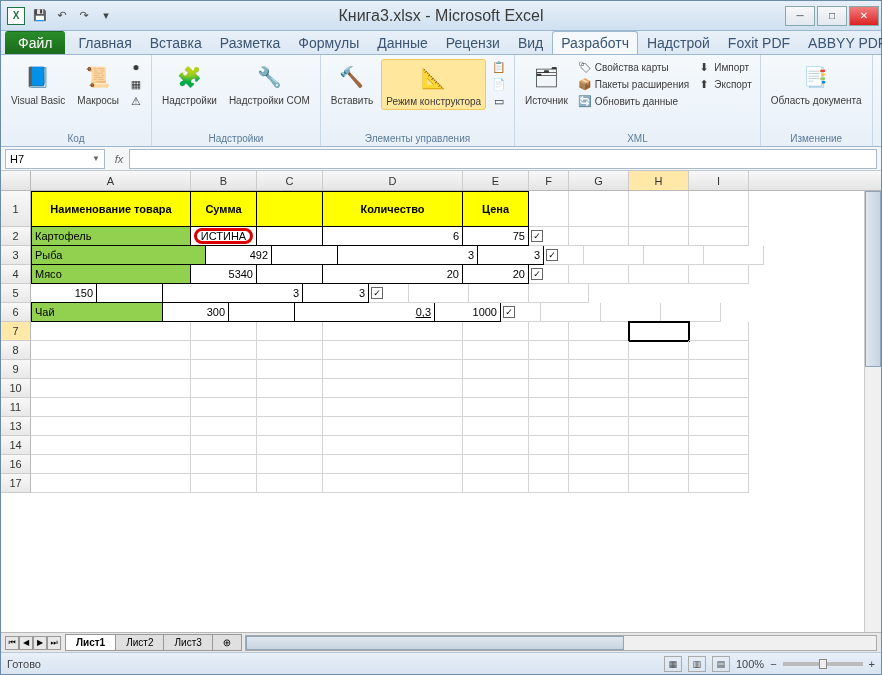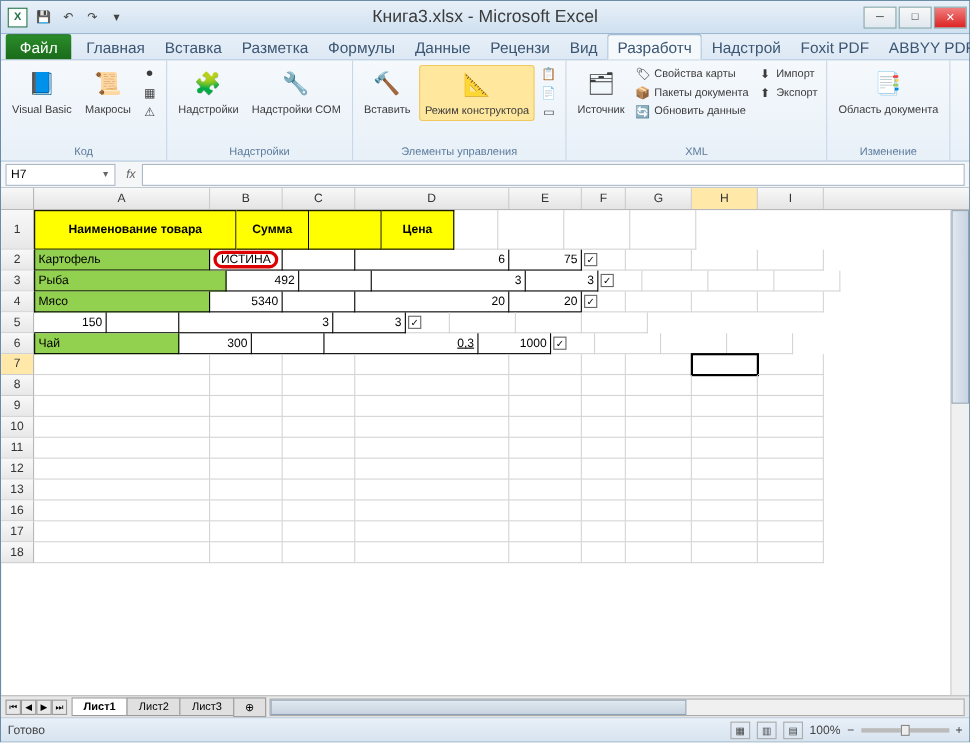--- a/index.html
+++ b/index.html
@@ -194,21 +194,21 @@
             <div class="ico">🗂</div>
             <span>Источник</span>
           </div>
         <div class="vstack">
           <div class="rbtn-sm">
               <span class="ico-sm">🏷</span>
               <span>Свойства карты</span>
             </div>
           <div class="rbtn-sm">
               <span class="ico-sm">📦</span>
-              <span>Пакеты документа</span>
+              <span>Пакеты расширения</span>
             </div>
           <div class="rbtn-sm">
               <span class="ico-sm">🔄</span>
               <span>Обновить данные</span>
             </div>
         </div>
         <div class="vstack">
           <div class="rbtn-sm">
               <span class="ico-sm">⬇</span>
               <span>Импорт</span>
@@ -252,23 +252,24 @@
           <div class="colhead" style="width: 66px;">E</div>
           <div class="colhead" style="width: 40px;">F</div>
           <div class="colhead" style="width: 60px;">G</div>
           <div class="colhead sel" style="width: 60px;">H</div>
           <div class="colhead" style="width: 60px;">I</div>
         </div>
     </div>
     <div class="rows" id="rows">
         <div class="row" style="height: 36px;">
           <div class="rowhead">1</div>
-          <div class="cell hdr tblborder tbltop tblleft" style="width: 184px;">Наименование товара</div>
+          <div class="cell hdr tblborder tbltop tblleft" style="width: 160px;">Наименование товара</div>
           <div class="cell hdr tblborder tbltop" style="width: 66px; text-align: right;">Сумма</div>
           <div class="cell hdr tblborder tbltop" style="width: 66px;"></div>
+          <div class="cell hdr tblborder tbltop" style="width: 140px;">Количество</div>
           <div class="cell hdr tblborder tbltop" style="width: 66px;">Цена</div>
           <div class="cell" style="width: 40px;"></div>
           <div class="cell" style="width: 60px;"></div>
           <div class="cell" style="width: 60px;"></div>
           <div class="cell" style="width: 60px;"></div>
         </div>
         <div class="row">
           <div class="rowhead">2</div>
           <div class="cell name tblborder tblleft" style="width: 160px;">Картофель</div>
           <div class="cell tblborder num" style="width: 66px; justify-content: center;">
@@ -393,69 +394,57 @@
           <div class="cell" style="width: 66px;"></div>
           <div class="cell" style="width: 66px;"></div>
           <div class="cell" style="width: 140px;"></div>
           <div class="cell" style="width: 66px;"></div>
           <div class="cell" style="width: 40px;"></div>
           <div class="cell" style="width: 60px;"></div>
           <div class="cell" style="width: 60px;"></div>
           <div class="cell" style="width: 60px;"></div>
         </div>
         <div class="row">
-          <div class="rowhead">12</div>
-          <div class="cell" style="width: 160px;"></div>
-          <div class="cell" style="width: 66px;"></div>
-          <div class="cell" style="width: 66px;"></div>
-          <div class="cell" style="width: 140px;"></div>
-          <div class="cell" style="width: 66px;"></div>
-          <div class="cell" style="width: 40px;"></div>
-          <div class="cell" style="width: 60px;"></div>
-          <div class="cell" style="width: 60px;"></div>
-          <div class="cell" style="width: 60px;"></div>
-        </div>
-        <div class="row">
           <div class="rowhead">13</div>
           <div class="cell" style="width: 160px;"></div>
           <div class="cell" style="width: 66px;"></div>
           <div class="cell" style="width: 66px;"></div>
           <div class="cell" style="width: 140px;"></div>
           <div class="cell" style="width: 66px;"></div>
           <div class="cell" style="width: 40px;"></div>
           <div class="cell" style="width: 60px;"></div>
           <div class="cell" style="width: 60px;"></div>
           <div class="cell" style="width: 60px;"></div>
         </div>
         <div class="row">
+          <div class="rowhead">14</div>
+          <div class="cell" style="width: 160px;"></div>
+          <div class="cell" style="width: 66px;"></div>
+          <div class="cell" style="width: 66px;"></div>
+          <div class="cell" style="width: 140px;"></div>
+          <div class="cell" style="width: 66px;"></div>
+          <div class="cell" style="width: 40px;"></div>
+          <div class="cell" style="width: 60px;"></div>
+          <div class="cell" style="width: 60px;"></div>
+          <div class="cell" style="width: 60px;"></div>
+        </div>
+        <div class="row">
           <div class="rowhead">16</div>
           <div class="cell" style="width: 160px;"></div>
           <div class="cell" style="width: 66px;"></div>
           <div class="cell" style="width: 66px;"></div>
           <div class="cell" style="width: 140px;"></div>
           <div class="cell" style="width: 66px;"></div>
           <div class="cell" style="width: 40px;"></div>
           <div class="cell" style="width: 60px;"></div>
           <div class="cell" style="width: 60px;"></div>
           <div class="cell" style="width: 60px;"></div>
         </div>
         <div class="row">
           <div class="rowhead">17</div>
-          <div class="cell" style="width: 160px;"></div>
-          <div class="cell" style="width: 66px;"></div>
-          <div class="cell" style="width: 66px;"></div>
-          <div class="cell" style="width: 140px;"></div>
-          <div class="cell" style="width: 66px;"></div>
-          <div class="cell" style="width: 40px;"></div>
-          <div class="cell" style="width: 60px;"></div>
-          <div class="cell" style="width: 60px;"></div>
-          <div class="cell" style="width: 60px;"></div>
-        </div>
-        <div class="row">
-          <div class="rowhead">18</div>
           <div class="cell" style="width: 160px;"></div>
           <div class="cell" style="width: 66px;"></div>
           <div class="cell" style="width: 66px;"></div>
           <div class="cell" style="width: 140px;"></div>
           <div class="cell" style="width: 66px;"></div>
           <div class="cell" style="width: 40px;"></div>
           <div class="cell" style="width: 60px;"></div>
           <div class="cell" style="width: 60px;"></div>
           <div class="cell" style="width: 60px;"></div>
         </div>

